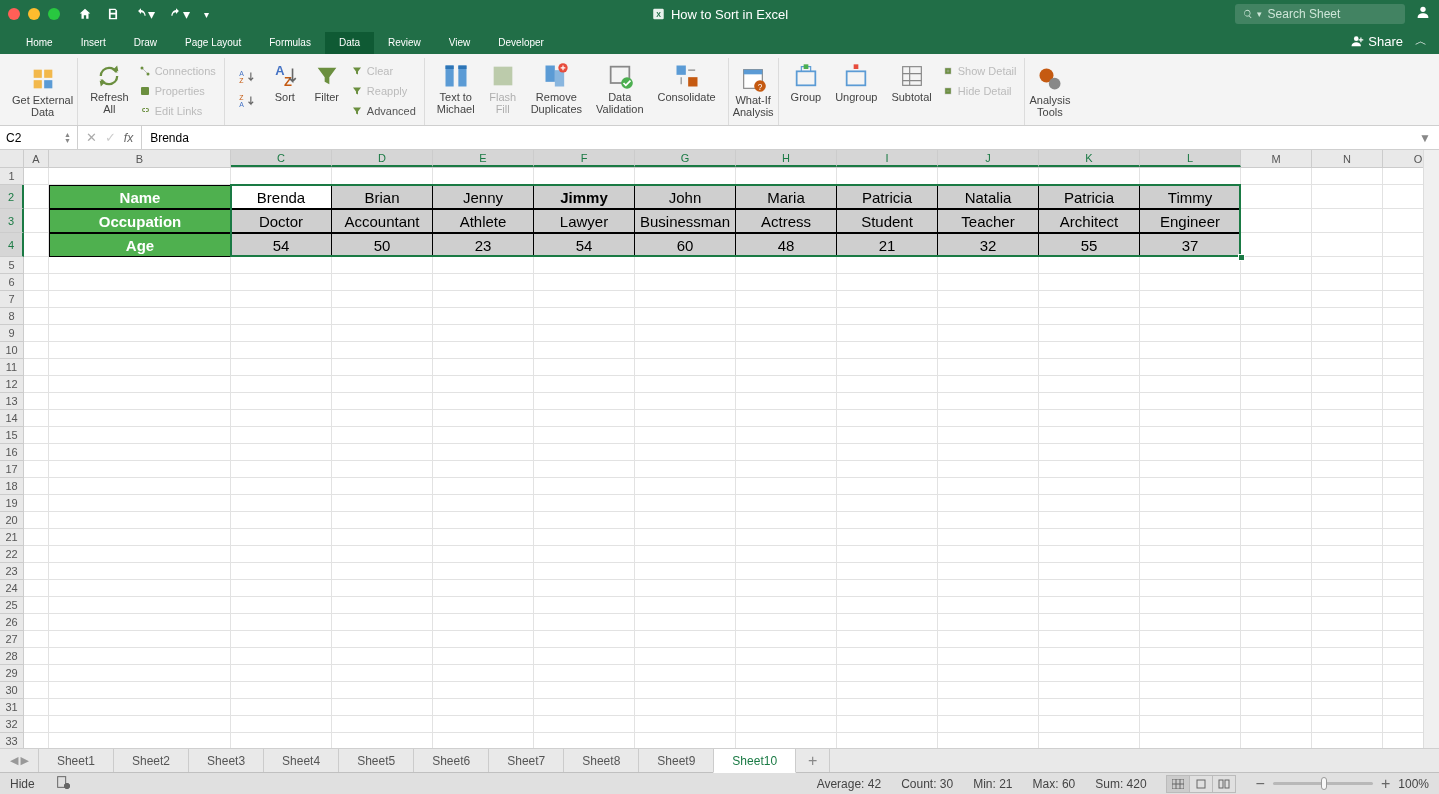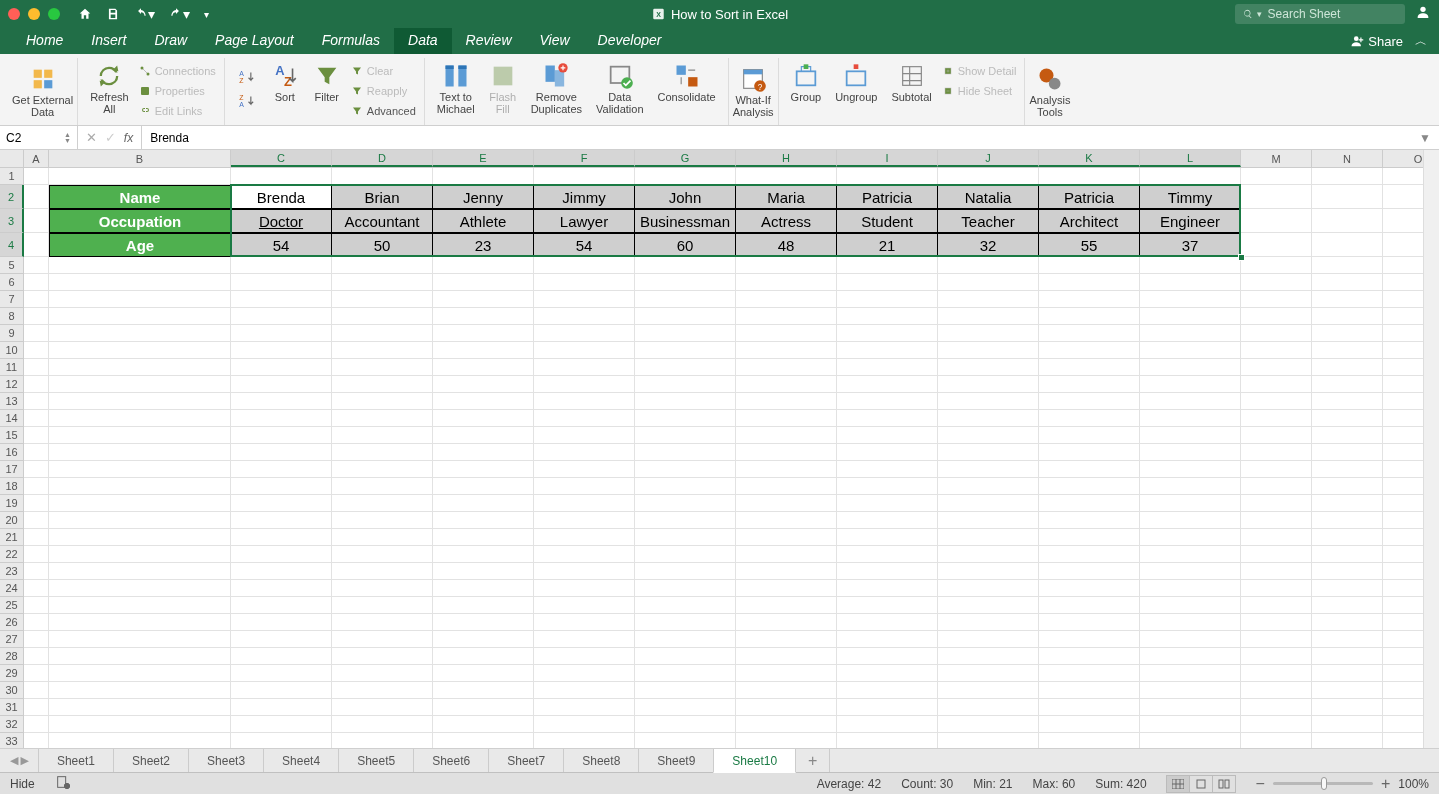--- a/index.html
+++ b/index.html
@@ -18,21 +18,21 @@
 .doc-title { position: absolute; left: 50%; transform: translateX(-50%); display: flex; align-items: center; gap: 6px; font-size: 13px; }
 .doc-title svg { width: 14px; height: 14px; fill: #fff; }
 .title-right { margin-left: auto; display: flex; align-items: center; gap: 10px; }
 .search-box { background: rgba(255,255,255,0.15); border-radius: 3px; padding: 2px 8px; display: flex; align-items: center; gap: 4px; width: 170px; height: 20px; }
 .search-box input { background: transparent; border: none; color: #cde6d8; font-size: 12px; outline: none; width: 100%; }
 .search-box input::placeholder { color: #cde6d8; }
 .search-box svg { width: 12px; height: 12px; fill: #cde6d8; }
 
 
 .ribbon-tabs { background: #216e47; height: 26px; display: flex; align-items: flex-end; padding: 0 12px; color: #fff; }
-.rtab { padding: 5px 14px 6px; font-size: 14px; cursor: pointer; font-style: italic; }
+.rtab { padding: 5px 14px 6px; font-size: 10px; cursor: pointer; }
 .rtab.active { background: #0f5a34; }
 .share-area { margin-left: auto; display: flex; align-items: center; gap: 12px; font-size: 13px; padding-bottom: 4px; }
 
 
 .ribbon { background: #f4f4f4; border-bottom: 1px solid #cfcfcf; height: 72px; display: flex; align-items: stretch; padding: 4px 8px 0; font-size: 11px; color: #555; }
 .rgroup { display: flex; flex-direction: column; align-items: center; justify-content: center; padding: 0 8px; border-right: 1px solid #dcdcdc; gap: 2px; }
 .rgroup:last-child { border-right: none; }
 .rgroup svg { fill: #6b8f3f; }
 .rgroup .lbl { text-align: center; font-size: 11px; color: #444; line-height: 1.1; }
 .rgroup-row { flex-direction: row; gap: 6px; align-items: flex-start; padding-top: 4px; }
@@ -339,21 +339,21 @@
             <rect x="6" y="6" width="12" height="12"></rect>
             <path d="M12 9v6M9 12h6"></path>
           </svg>
           <span>Show Detail</span>
         </div>
       <div class="mini-item">
           <svg viewBox="0 0 24 24" fill="none" stroke="#bbb">
             <rect x="6" y="6" width="12" height="12"></rect>
             <path d="M9 12h6"></path>
           </svg>
-          <span>Hide Sheet</span>
+          <span>Hide Detail</span>
         </div>
     </div>
   </div>
   <div class="rgroup rgroup-col">
     <svg width="28" height="28" viewBox="0 0 24 24">
         <circle cx="9" cy="9" r="6" fill="#c55a11"></circle>
         <circle cx="16" cy="16" r="5" fill="#888"></circle>
       </svg>
     <div class="lbl" style="white-space:pre;">Analysis
 Tools</div>
@@ -448,35 +448,35 @@
         <div class="cell" style="width: 71px;"></div>
         <div class="cell" style="width: 71px;"></div>
         <div class="cell" style="width: 71px;"></div>
       </div>
       <div class="row datarow">
         <div class="cell" style="width: 25px;"></div>
         <div class="cell hdr first" style="width: 182px;">Name</div>
         <div class="cell dat active" style="width: 101px;">Brenda</div>
         <div class="cell dat" style="width: 101px;">Brian</div>
         <div class="cell dat" style="width: 101px; text-align: right;">Jenny</div>
-        <div class="cell dat" style="width: 101px;">Jimmy</div>
+        <div class="cell dat" style="width: 101px; font-weight: bold;">Jimmy</div>
         <div class="cell dat" style="width: 101px;">John</div>
         <div class="cell dat" style="width: 101px;">Maria</div>
         <div class="cell dat" style="width: 101px;">Patricia</div>
         <div class="cell dat" style="width: 101px;">Natalia</div>
         <div class="cell dat" style="width: 101px;">Patricia</div>
         <div class="cell dat" style="width: 101px;">Timmy</div>
         <div class="cell" style="width: 71px;"></div>
         <div class="cell" style="width: 71px;"></div>
         <div class="cell" style="width: 71px;"></div>
       </div>
       <div class="row datarow">
         <div class="cell" style="width: 25px;"></div>
         <div class="cell hdr first" style="width: 182px;">Occupation</div>
-        <div class="cell dat" style="width: 101px; text-decoration: underline;">Doctor</div>
+        <div class="cell dat" style="width: 101px;">Doctor</div>
         <div class="cell dat" style="width: 101px;">Accountant</div>
         <div class="cell dat" style="width: 101px;">Athlete</div>
         <div class="cell dat" style="width: 101px;">Lawyer</div>
         <div class="cell dat" style="width: 101px;">Businessman</div>
         <div class="cell dat" style="width: 101px;">Actress</div>
         <div class="cell dat" style="width: 101px;">Student</div>
         <div class="cell dat" style="width: 101px;">Teacher</div>
         <div class="cell dat" style="width: 101px;">Architect</div>
         <div class="cell dat" style="width: 101px;">Engineer</div>
         <div class="cell" style="width: 71px;"></div>

